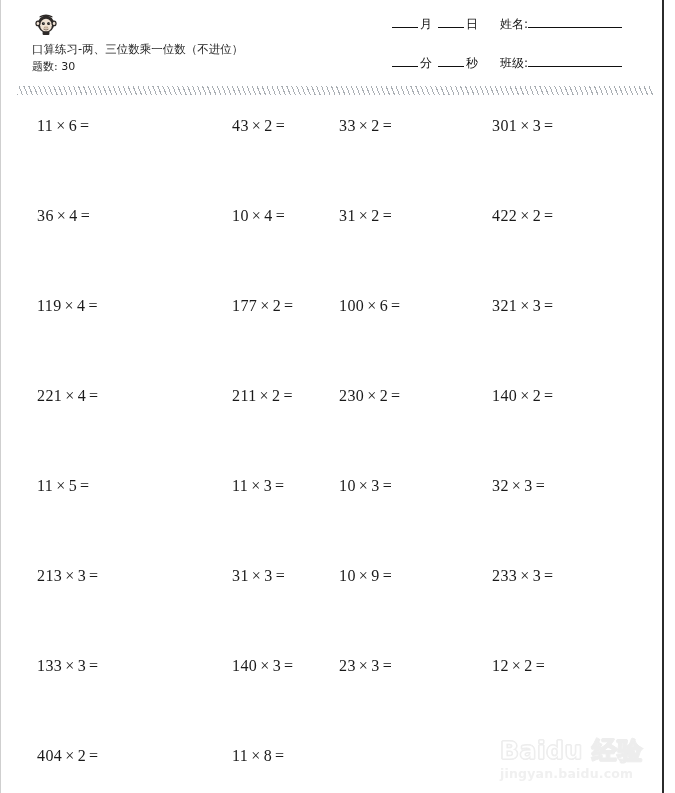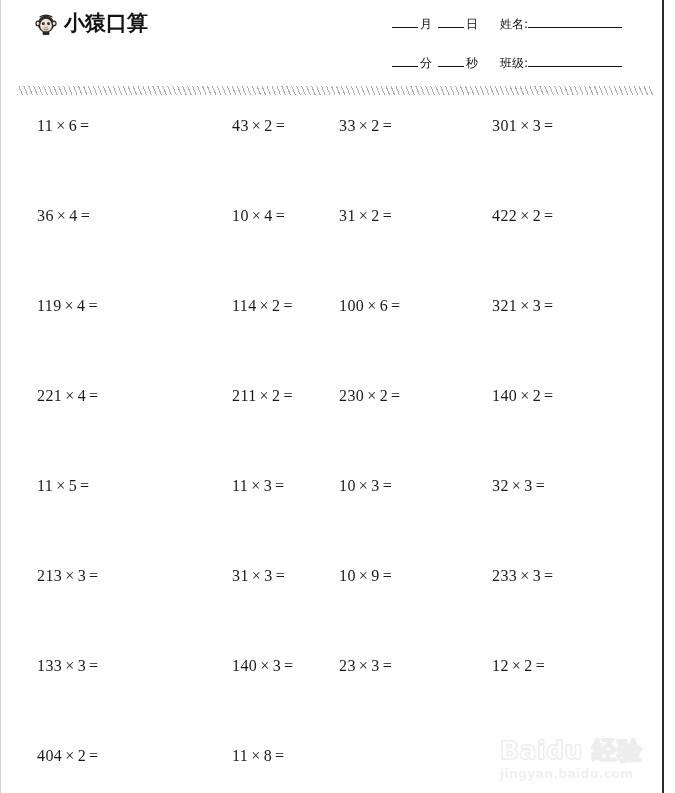--- a/index.html
+++ b/index.html
@@ -236,22 +236,23 @@
             <circle cx="11.9" cy="14.1" r="0.5" fill="#ffffff"></circle>
             <circle cx="17.1" cy="14.1" r="0.5" fill="#ffffff"></circle>
             <ellipse cx="14" cy="18.6" rx="2.4" ry="1.5" fill="#d8c3ae"></ellipse>
             <circle cx="12.9" cy="18.4" r="0.45" fill="#6b5a4c"></circle>
             <circle cx="15.1" cy="18.4" r="0.45" fill="#6b5a4c"></circle>
             <path d="M11.8 20.3 Q14 21.9 16.2 20.3" stroke="#6b5a4c" stroke-width="0.8" fill="none" stroke-linecap="round"></path>
             <path d="M7.6 7.2 Q14 3.6 20.4 7.2 L20.4 8.6 Q14 5.4 7.6 8.6 Z" fill="#2e2a28"></path>
             <rect x="10.6" y="22.6" width="6.8" height="3.4" rx="1" fill="#2e2a28"></rect>
           </svg>
         </span>
-        <span class="brand-title">小猿口算</span>
-      </div>
+      </div>
+      <div class="brand-subtitle">口算练习-两、三位数乘一位数（不进位）</div>
+      <div class="brand-count">题数: 30</div>
     </div>
 
     <div class="meta-block">
 
       <div class="meta-row">
         <span class="blank-short"></span>
         <span class="meta-unit">月</span>
         <span class="meta-gap"></span>
         <span class="blank-short"></span>
         <span class="meta-unit">日</span>
@@ -284,21 +285,21 @@
         <div class="cell c3"><span>301</span><span class="op">×</span><span>3</span><span class="op">=</span><span></span></div>
       </div>
       <div class="prow">
         <div class="cell c0"><span>36</span><span class="op">×</span><span>4</span><span class="op">=</span><span></span></div>
         <div class="cell c1"><span>10</span><span class="op">×</span><span>4</span><span class="op">=</span><span></span></div>
         <div class="cell c2"><span>31</span><span class="op">×</span><span>2</span><span class="op">=</span><span></span></div>
         <div class="cell c3"><span>422</span><span class="op">×</span><span>2</span><span class="op">=</span><span></span></div>
       </div>
       <div class="prow">
         <div class="cell c0"><span>119</span><span class="op">×</span><span>4</span><span class="op">=</span><span></span></div>
-        <div class="cell c1"><span>114</span><span class="op">×</span><span>2</span><span class="op">=</span><span></span></div>
+        <div class="cell c1"><span>177</span><span class="op">×</span><span>2</span><span class="op">=</span><span></span></div>
         <div class="cell c2"><span>100</span><span class="op">×</span><span>6</span><span class="op">=</span><span></span></div>
         <div class="cell c3"><span>321</span><span class="op">×</span><span>3</span><span class="op">=</span><span></span></div>
       </div>
       <div class="prow">
         <div class="cell c0"><span>221</span><span class="op">×</span><span>4</span><span class="op">=</span><span></span></div>
         <div class="cell c1"><span>211</span><span class="op">×</span><span>2</span><span class="op">=</span><span></span></div>
         <div class="cell c2"><span>230</span><span class="op">×</span><span>2</span><span class="op">=</span><span></span></div>
         <div class="cell c3"><span>140</span><span class="op">×</span><span>2</span><span class="op">=</span><span></span></div>
       </div>
       <div class="prow">

